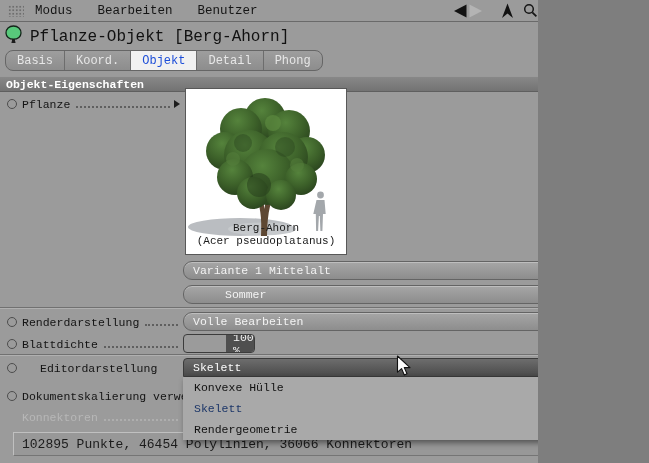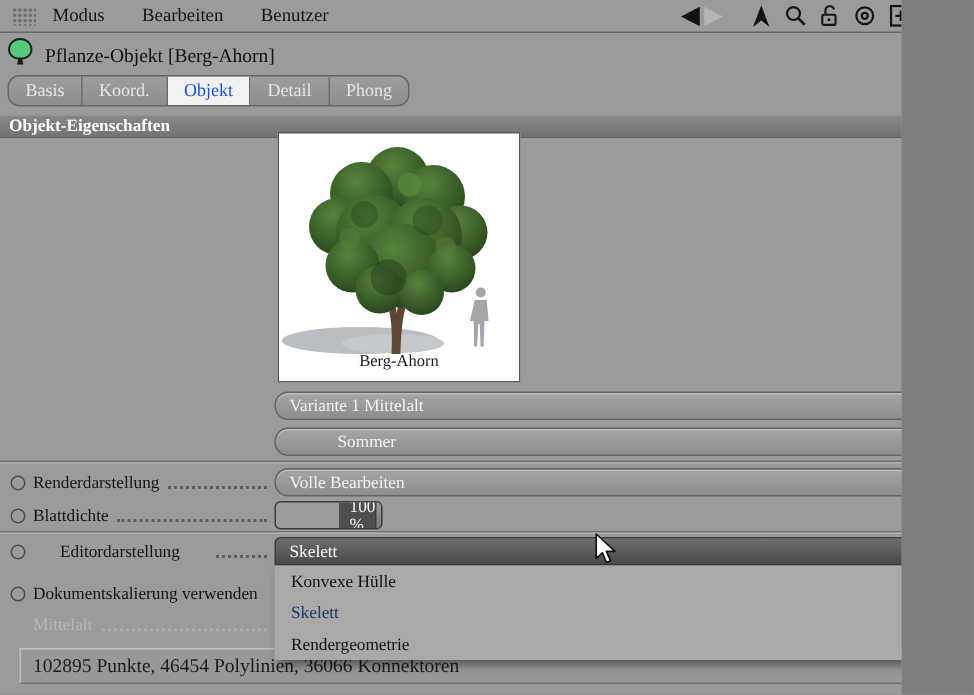--- a/index.html
+++ b/index.html
@@ -1,20 +1,20 @@
 <!DOCTYPE html>
 <html><head>
 <meta charset="utf-8">
 <style>
   * { box-sizing: border-box; margin: 0; padding: 0; }
   html,body { background:#7e7e7e; }
   #screen {
-    position: relative; width: 601px; height: 463px;
+    position: relative; width: 538px; height: 463px;
     background: #9b9b9b; overflow: hidden;
-    font-family: Liberation Serif, serif;
+    font-family: Liberation Mono, monospace;
     -webkit-font-smoothing: antialiased;
   }
   
   .menubar {
     position:absolute; left:0; top:0; width:628px; height:22px;
     display:flex; align-items:center; background:#9b9b9b;
     border-bottom:1px solid #6a6a6a;
   }
   .grip {
     width:16px; height:12px; margin:0 11px 0 8px;
@@ -35,21 +35,21 @@
     writing-mode: vertical-rl; text-align:center;
     display:flex; align-items:center; justify-content:center;
     font-size:11px; letter-spacing:0.5px;
     border:1px solid #747474; border-left:none;
     border-radius:0 4px 4px 0;
   }
   .side-tab.active { top:1px; height:57px; background:#a4a4a4; color:#fbfbfb; }
   .side-tab.inactive { top:61px; height:62px; background:#7f7f7f; color:#d6d6d6; }
   
   .title-row { position:absolute; left:5px; top:27px; height:20px; display:flex; align-items:center; gap:8px; }
-  .obj-title { font-size:13px; color:#111; }
+  .obj-title { font-size:16px; color:#111; }
   .tabs {
     position:absolute; left:5px; top:50px; height:21px; display:flex;
     border:1px solid #666; border-radius:8px; overflow:hidden;
     background:linear-gradient(#9e9e9e,#8d8d8d);
   }
   .tab {
     padding:0 11px; display:flex; align-items:center;
     font-size:12px; color:#e7e7e7; border-right:1px solid #6d6d6d;
   }
   .tab:last-child { border-right:none; }
@@ -217,20 +217,26 @@
   <div class="tabs">
     <div class="tab">Basis</div>
     <div class="tab">Koord.</div>
     <div class="tab active">Objekt</div>
     <div class="tab">Detail</div>
     <div class="tab">Phong</div>
   </div>
 
   <div class="section-header">Objekt-Eigenschaften</div>
 
+  <div class="param-row" style="top:95px;">
+    <span class="kdot"></span>
+    <span class="param-label">Pflanze</span>
+    <span class="leader"></span>
+    <span class="tri-right"></span>
+  </div>
 
   <div class="preview-box">
     <svg width="160" height="165" viewBox="0 0 160 165">
       <defs>
         <radialGradient id="fol" cx="42%" cy="30%" r="78%">
           <stop offset="0%" stop-color="#55833c"></stop>
           <stop offset="55%" stop-color="#3c6029"></stop>
           <stop offset="100%" stop-color="#273f1c"></stop>
         </radialGradient>
       </defs>
@@ -263,20 +269,21 @@
       <circle cx="47" cy="70" r="7" fill="#55803c" opacity="0.55"></circle>
       <circle cx="111" cy="76" r="7" fill="#55803c" opacity="0.55"></circle>
 
       <g fill="#a3a7ab">
         <circle cx="134.5" cy="106" r="3.4"></circle>
         <path d="M130.5,111 h8 l1.2,14 h-2.7 l-0.6,17 h-2 l-0.6,-15 h-0.9 l-0.8,15 h-2 l-0.3,-17 h-2.5 Z"></path>
       </g>
     </svg>
     <div class="preview-caption">
       <div>Berg-Ahorn</div>
+      <div>(Acer pseudoplatanus)</div>
     </div>
   </div>
 
   <div class="dropdown" style="top:261px;">
     <span>Variante 1 Mittelalt</span>
     <span class="dd-arrow"></span>
   </div>
   <div class="dropdown" style="top:285px;padding-left:41px;">
     <span>Sommer</span>
     <span class="dd-arrow"></span>
@@ -319,21 +326,21 @@
     <span class="dd-arrow"></span>
   </div>
 
   <div class="param-row" style="top:387px; width:200px;">
     <span class="kdot"></span>
     <span class="param-label">Dokumentskalierung verwenden</span>
   </div>
 
   <div class="param-row" style="top:408px;">
     <span class="kdot-spacer"></span>
-    <span class="param-label disabled">Mittelalt</span>
+    <span class="param-label disabled">Konnektoren</span>
     <span class="leader disabled"></span>
   </div>
 
   <div class="status-box">
     <span>102895 Punkte, 46454 Polylinien, 36066 Konnektoren</span>
   </div>
 
   <div class="context-menu">
     <div class="cmenu-item">Konvexe Hülle</div>
     <div class="cmenu-item selected">Skelett</div>

